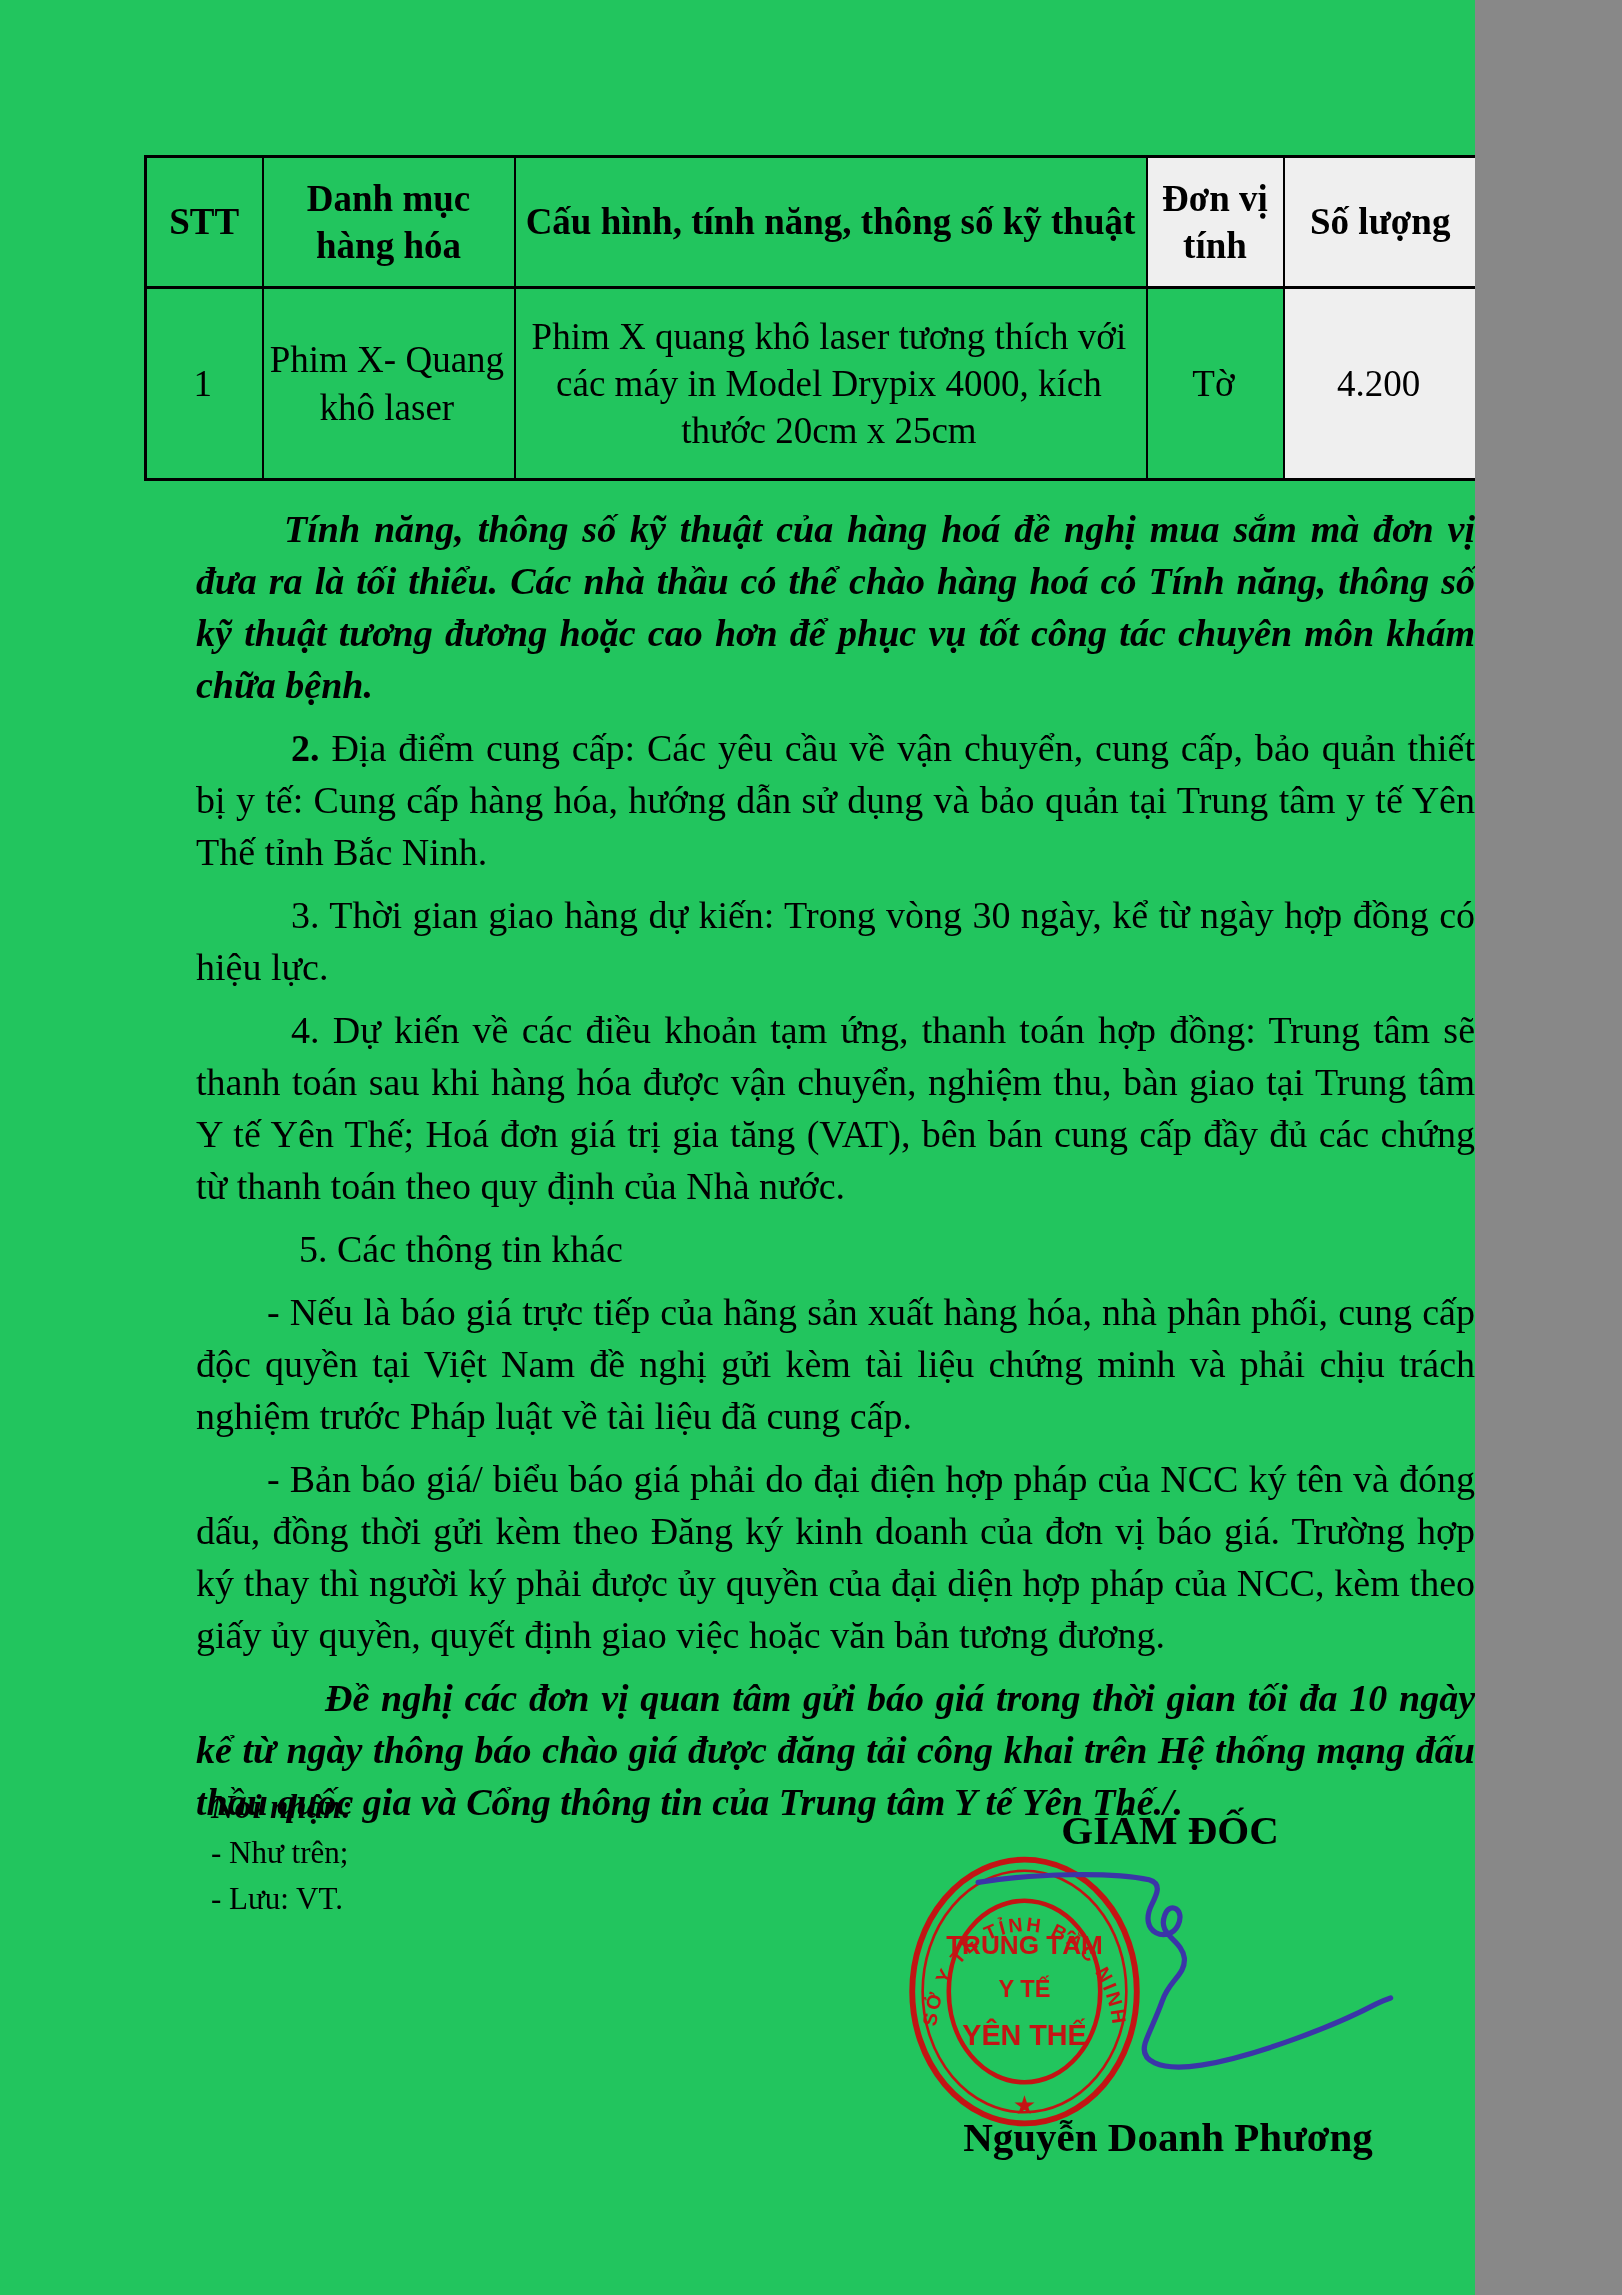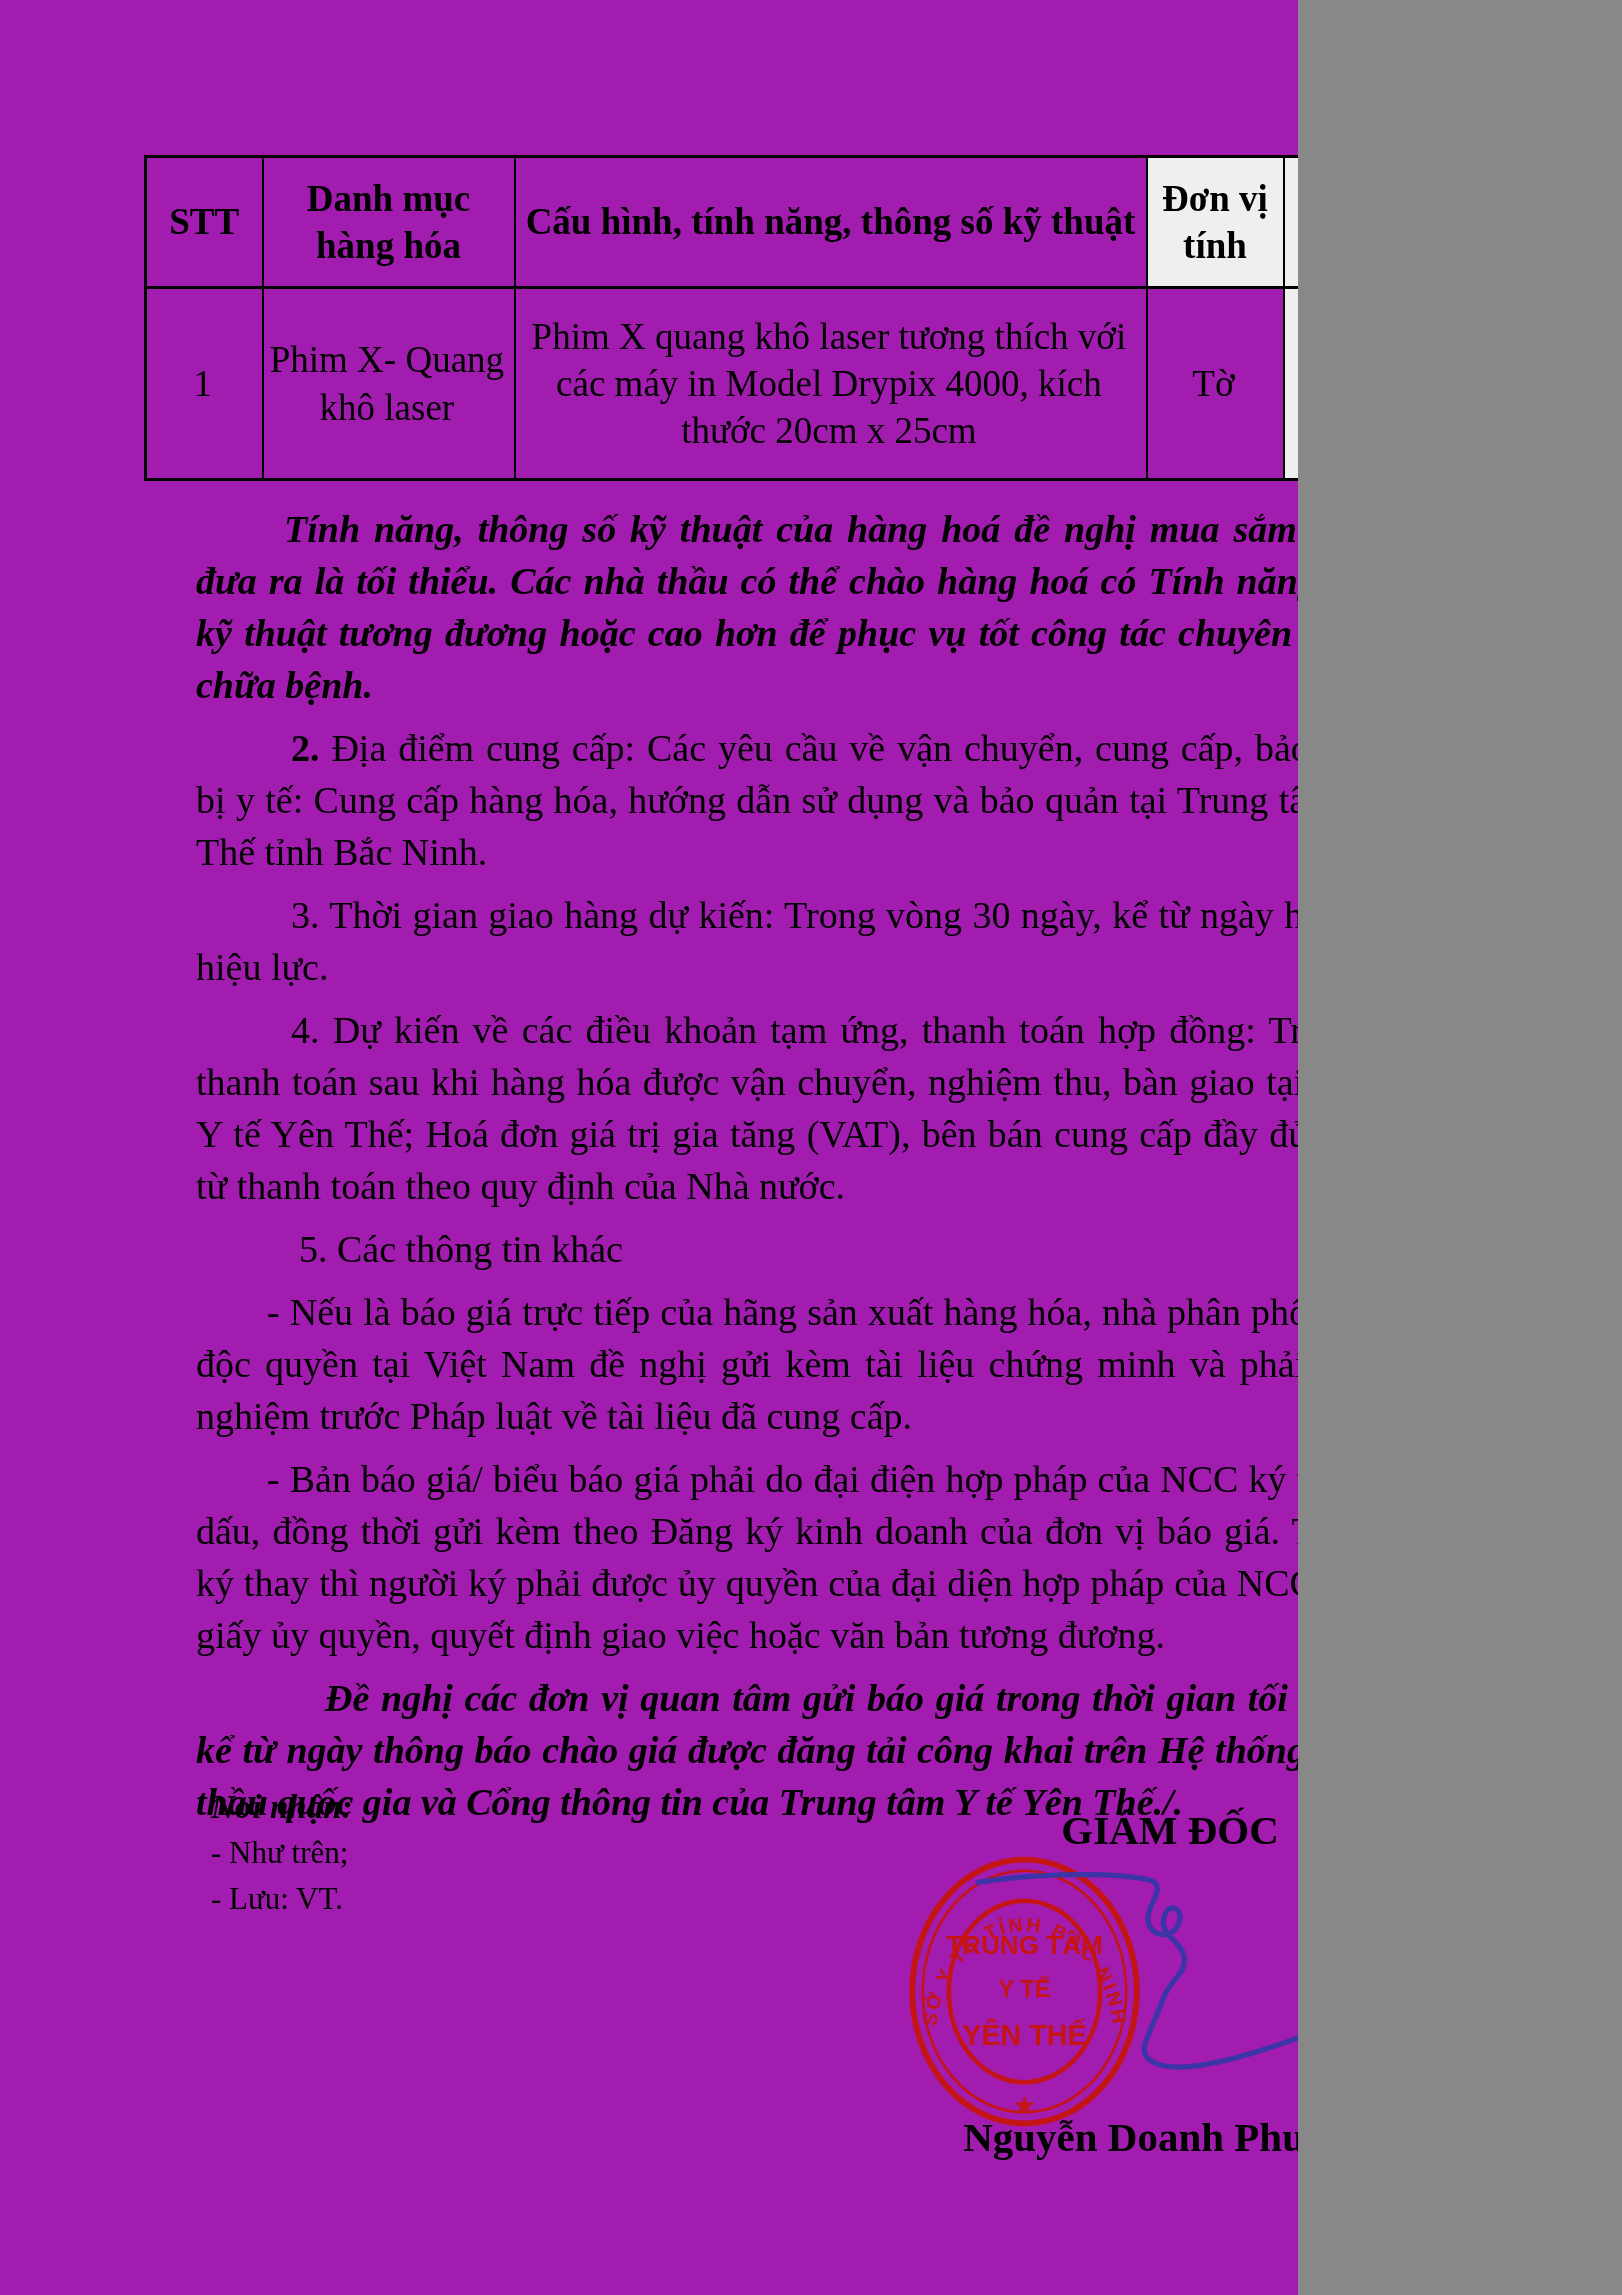--- a/index.html
+++ b/index.html
@@ -1,19 +1,19 @@
 <!DOCTYPE html>
 <html style="font-size:10.5px"><head>
 <meta charset="utf-8">
 <style>
   html,body{margin:0;padding:0;background:#888;}
   .page{
     position:relative;
-    width:1298px;height:2295px;
-    background:#a21caf;
+    width:1475px;height:2295px;
+    background:#22c55e;
     font-family:"Liberation Serif", "DejaVu Serif", serif;
     color:#000;
     overflow:hidden;
   }
   
   table.items{
     position:absolute;left:144px;top:155px;
     width:1331px;
     border-collapse:collapse;
     table-layout:fixed;

